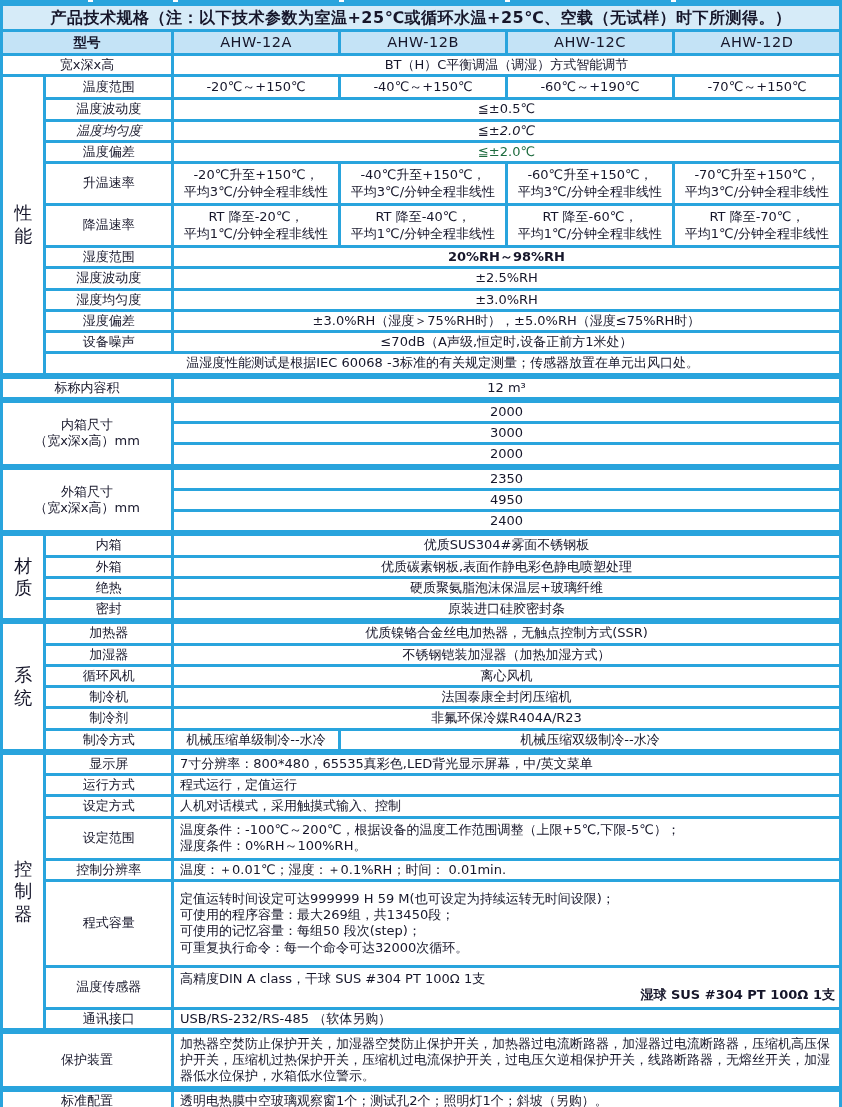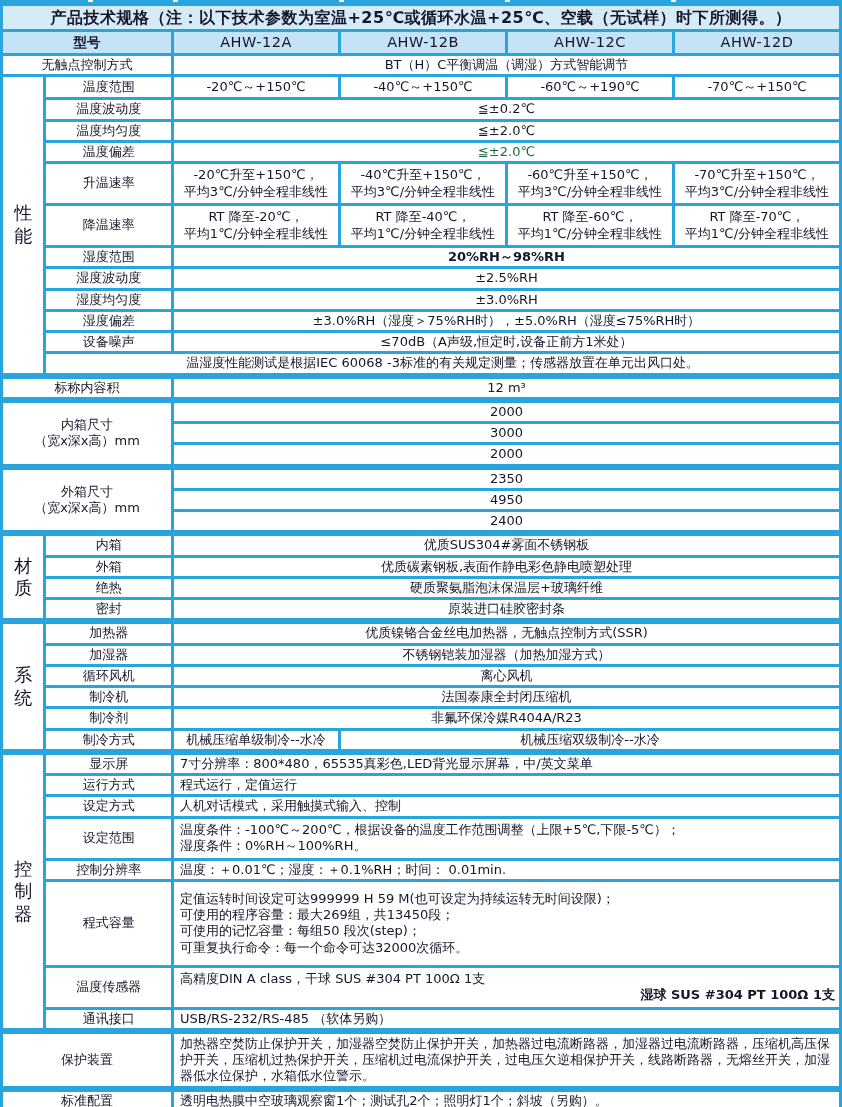--- a/index.html
+++ b/index.html
@@ -64,36 +64,36 @@
         <td colspan="6" class="title">产品技术规格（注：以下技术参数为室温+25℃或循环水温+25℃、空载（无试样）时下所测得。）</td>
       </tr>
       <tr style="height: 24px;">
         <td colspan="2" class="mhead">型号</td>
         <td class="model">AHW-12A</td>
         <td class="model">AHW-12B</td>
         <td class="model">AHW-12C</td>
         <td class="model">AHW-12D</td>
       </tr>
       <tr style="height: 19px;">
-        <td colspan="2" class="label">无触点控制方式</td>
+        <td colspan="2" class="label">宽x深x高</td>
         <td colspan="4">BT（H）C平衡调温（调湿）方式智能调节</td>
       </tr>
       <tr style="height: 23px;">
         <td rowspan="12" class="group">性能</td>
         <td class="label">温度范围</td>
         <td>-20℃～+150℃</td>
         <td>-40℃～+150℃</td>
         <td>-60℃～+190℃</td>
         <td>-70℃～+150℃</td>
       </tr>
       <tr style="height: 17px;">
         <td class="label">温度波动度</td>
-        <td colspan="4">≦±0.2℃</td>
-      </tr>
-      <tr style="height: 17px;">
+        <td colspan="4">≦±0.5℃</td>
+      </tr>
+      <tr style="height: 17px; font-style: italic;">
         <td class="label">温度均匀度</td>
         <td colspan="4">≦±2.0℃</td>
       </tr>
       <tr style="height: 17px;">
         <td class="label">温度偏差</td>
         <td colspan="4" class="green">≦±2.0℃</td>
       </tr>
       <tr style="height: 42px;">
         <td class="label">升温速率</td>
         <td>

